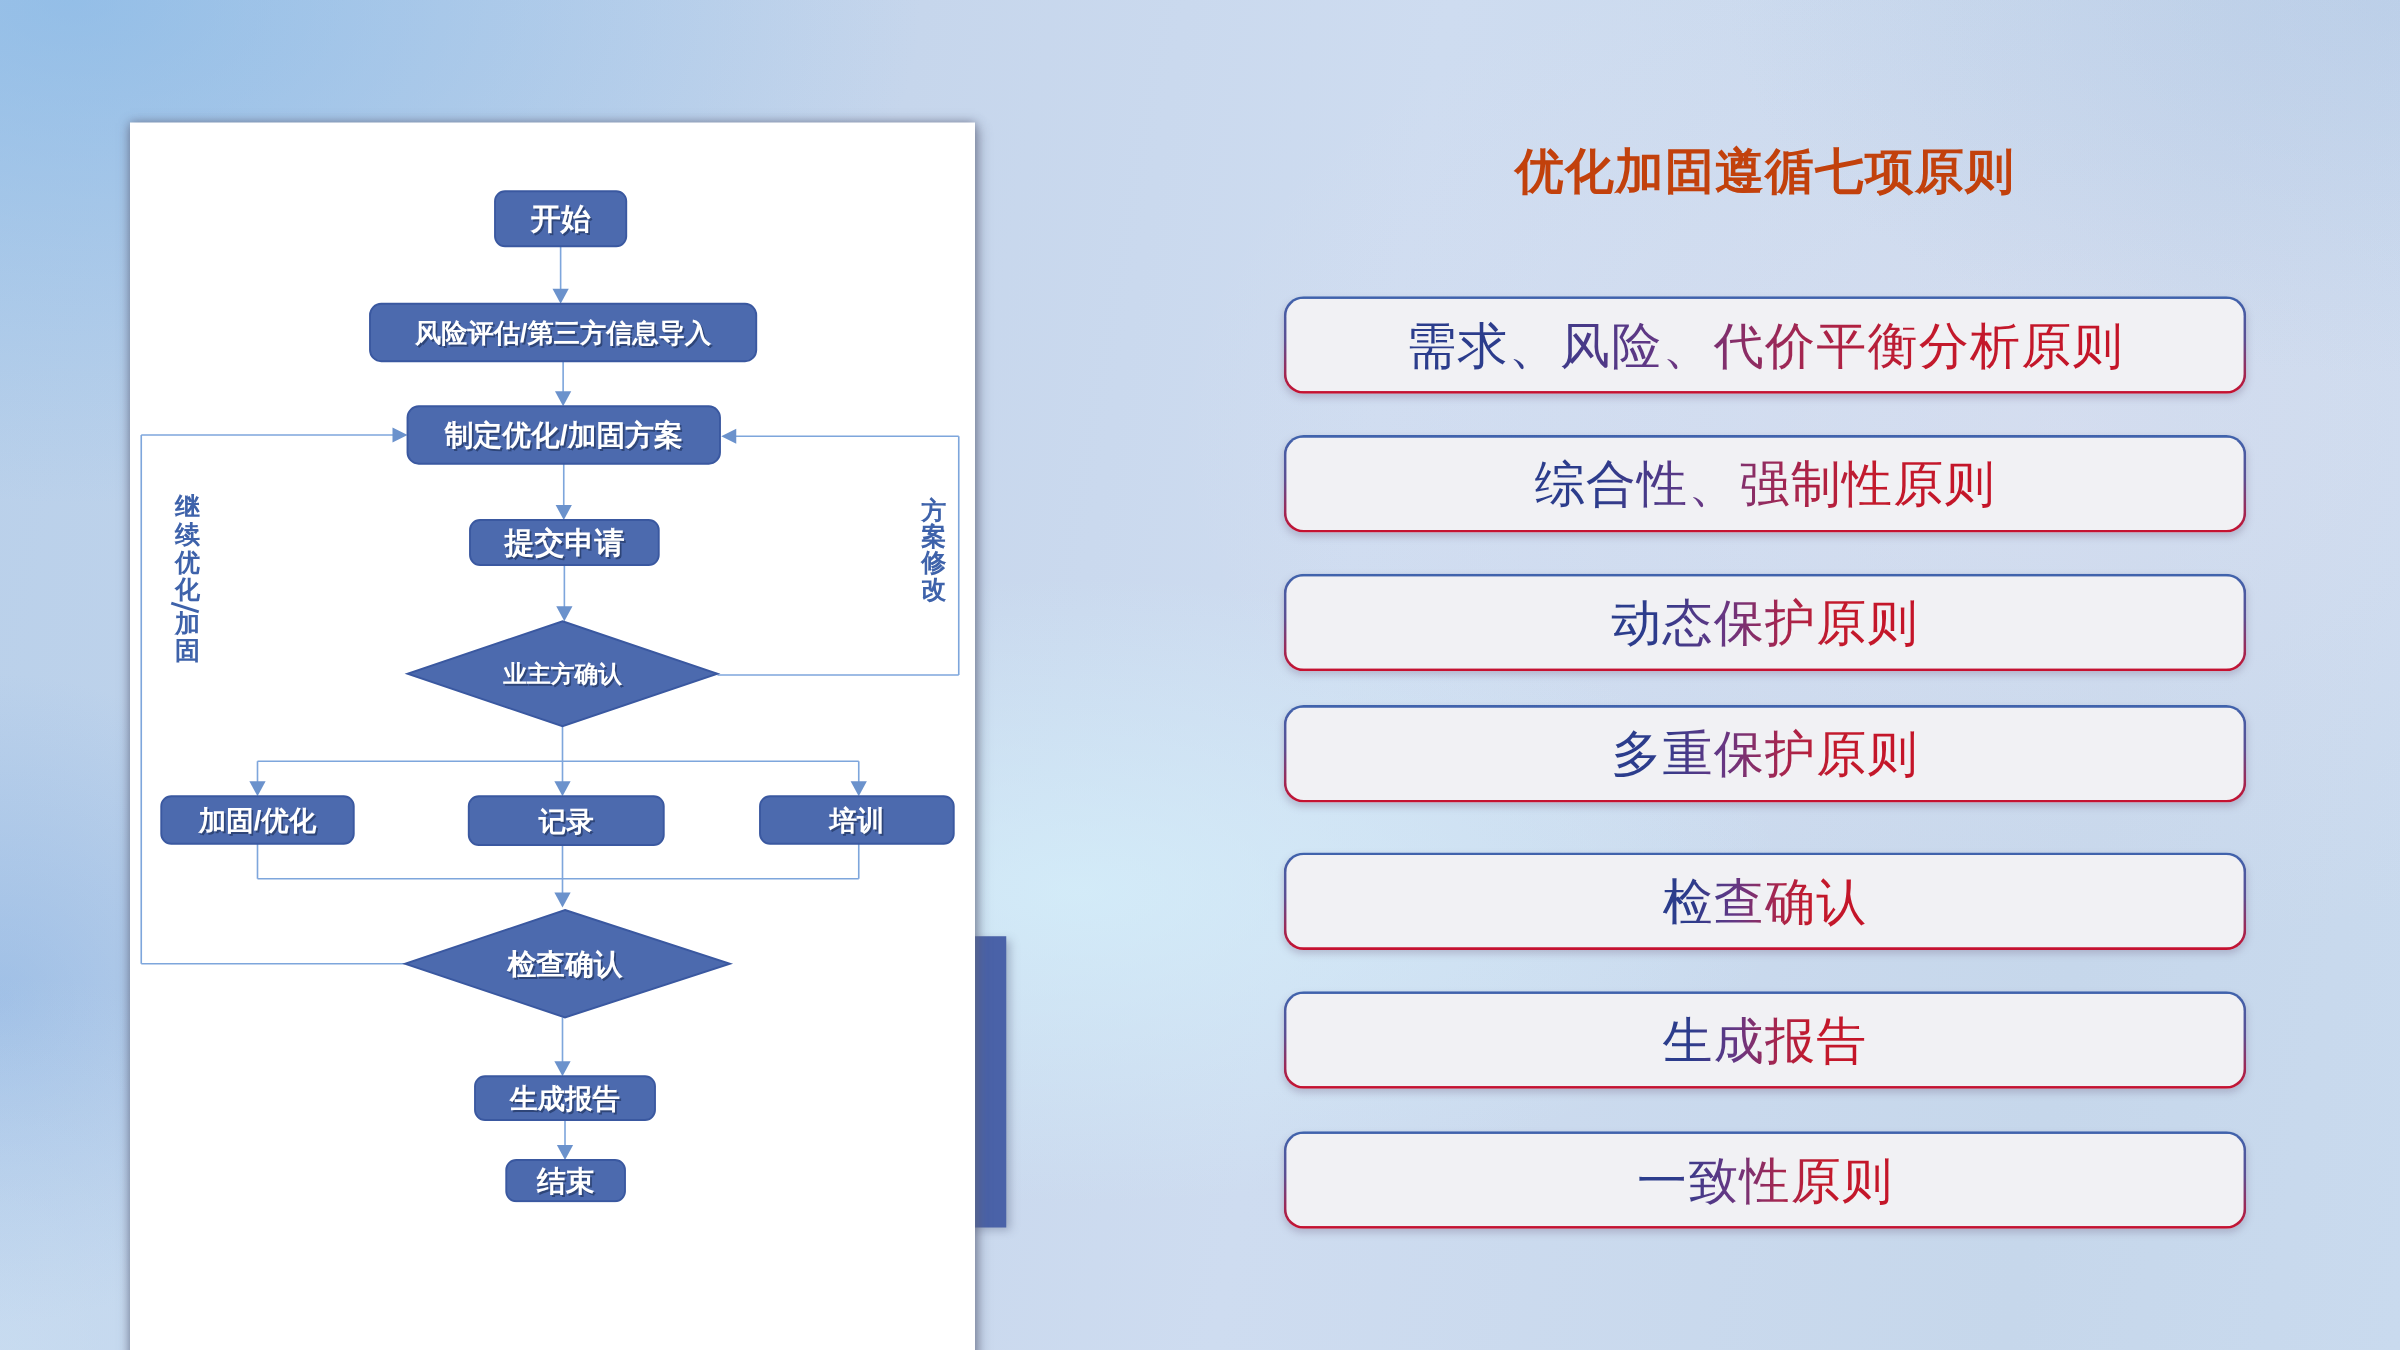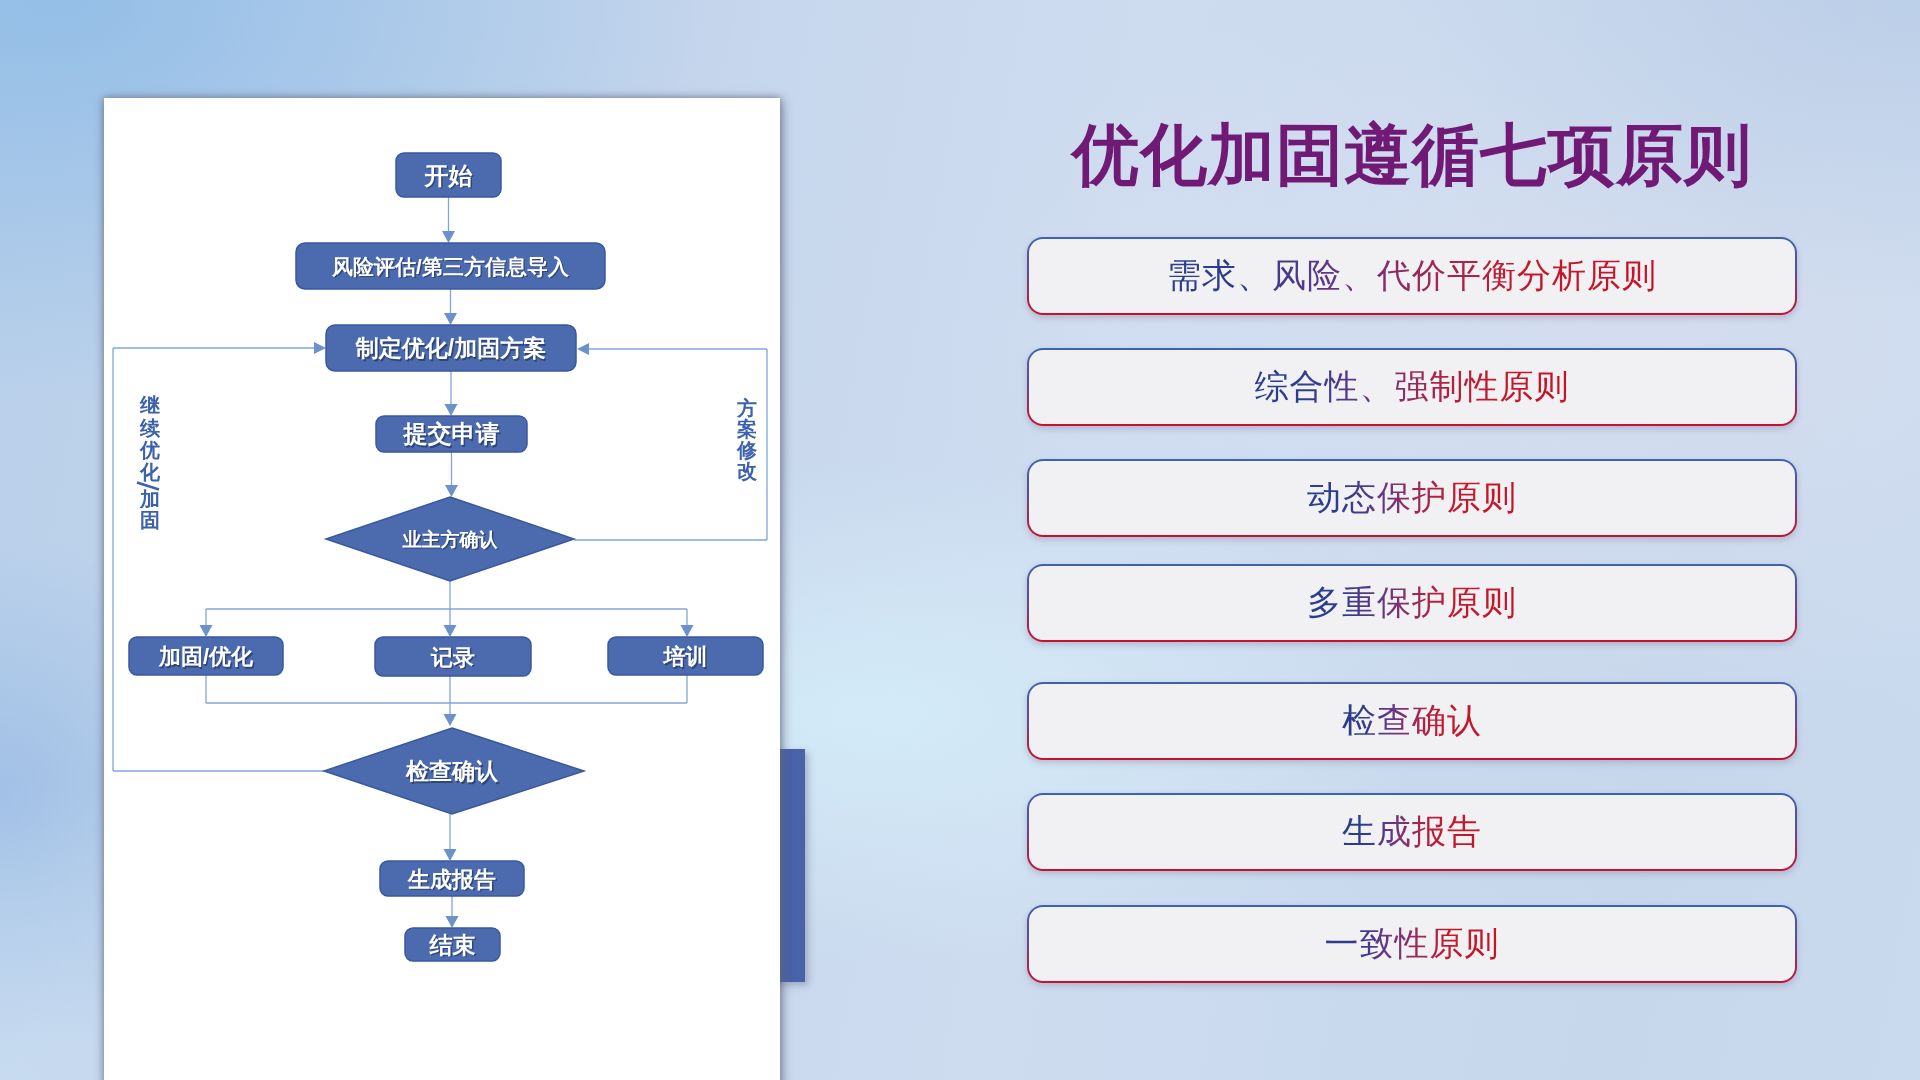--- a/index.html
+++ b/index.html
@@ -12,28 +12,28 @@
   radial-gradient(420px 420px at 0% 74%, rgba(122,168,224,.42), rgba(122,168,224,0) 62%),
   radial-gradient(900px 500px at 100% 0%, rgba(165,190,225,.35), rgba(165,190,225,0) 60%),
   radial-gradient(1200px 700px at 86% 32%, rgba(236,231,246,.35), rgba(236,231,246,0) 60%),
   linear-gradient(100deg, #b9d0ea 0%, #c6d6ec 35%, #cedcf0 55%, #c6d7eb 85%, #c9daee 100%);
 }
 .navyrect{position:absolute;left:637px;top:749px;width:168px;height:233px;background:#4a62a8;
  box-shadow:3px 3px 7px rgba(100,110,140,.45);}
 .card{position:absolute;left:104px;top:98px;width:676px;height:1040px;background:#ffffff;
  box-shadow:0 0 8px rgba(95,100,125,.8), 3px 4px 10px rgba(95,100,125,.4);}
 .title{position:absolute;left:1027px;top:110px;width:770px;text-align:center;
- font-size:67px;font-weight:bold;color:#701a75;letter-spacing:1px;}
+ font-size:39px;font-weight:bold;color:#c2410c;letter-spacing:1px;}
 .pbox{position:absolute;left:1027px;width:770px;height:78px;border-radius:16px;
  border:2.5px solid transparent;box-sizing:border-box;
  background:linear-gradient(#f1f1f4,#f1f1f4) padding-box,
             linear-gradient(180deg,#3f63ad 0%,#5c4e92 45%,#c8102e 100%) border-box;
  box-shadow:0 3px 6px rgba(125,115,145,.35);
  display:flex;align-items:center;justify-content:center;}
-.pbox span{font-size:34px;font-weight:normal;letter-spacing:1px;
+.pbox span{font-size:40px;font-weight:normal;letter-spacing:1px;
  background:linear-gradient(90deg,#2b3d8c 0%,#2c3c8c 14%,#653784 36%,#a42650 55%,#c31a2c 72%,#c41428 100%);
  -webkit-background-clip:text;background-clip:text;color:transparent;}
 </style>
 </head>
 <body>
 <div class="navyrect"></div>
 <div class="card">
 <svg width="676" height="864" viewBox="0 0 676 864">
 <g stroke="#7ea6dc" stroke-width="1.3" fill="none">
 <line x1="344.5" y1="99" x2="344.5" y2="141"></line>

